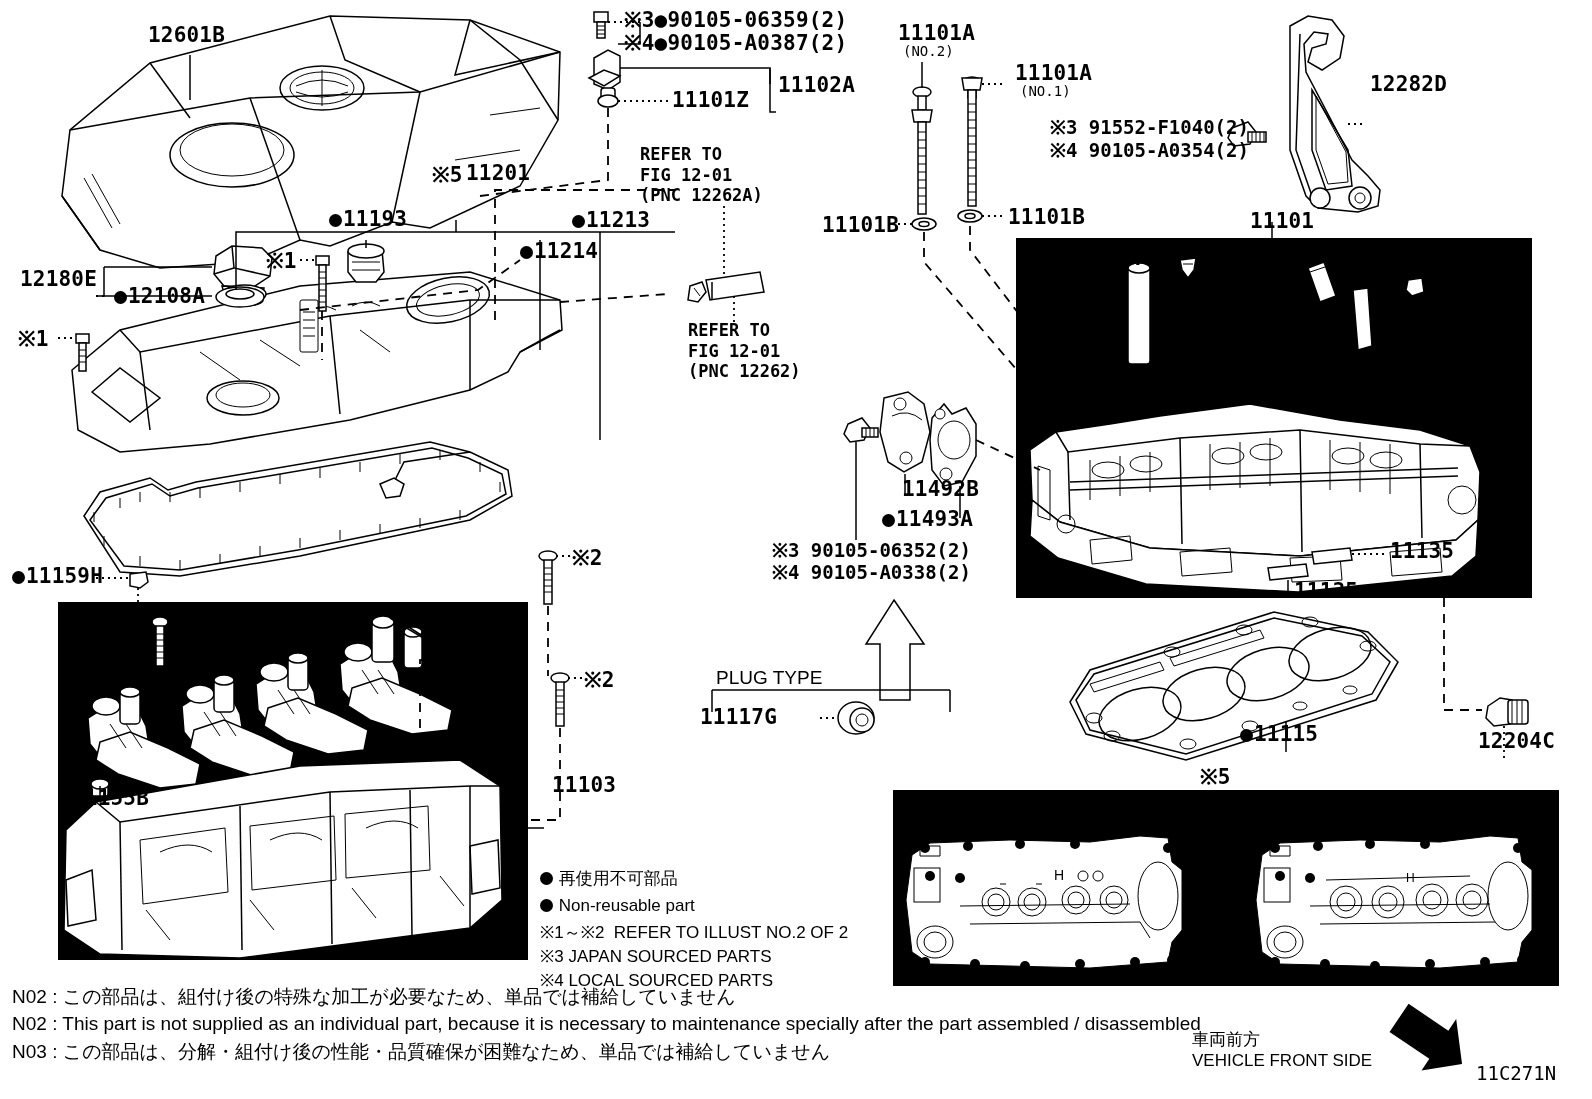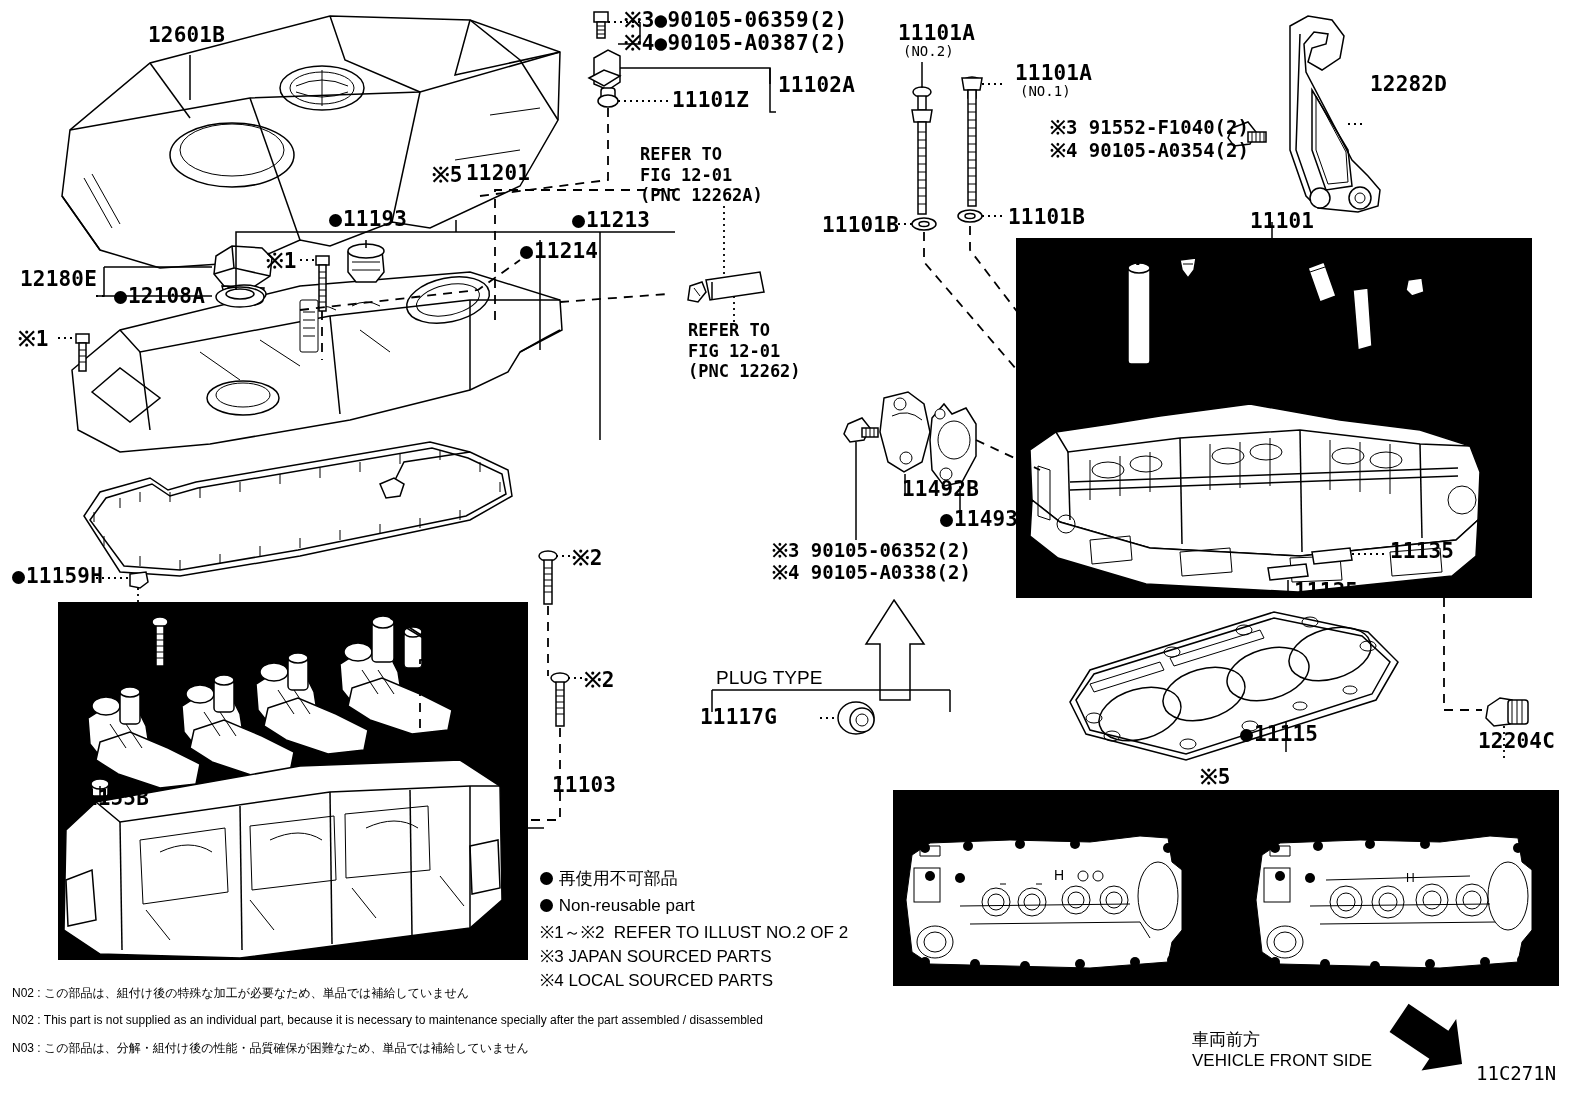--- a/index.html
+++ b/index.html
@@ -13,21 +13,21 @@
       font-weight:700;font-size:21px;letter-spacing:.2px;}
   .pn-sm{font-family:"DejaVu Sans Mono","Liberation Mono",monospace;
       font-weight:700;font-size:19px;}
   .sub{font-family:"DejaVu Sans Mono","Liberation Mono",monospace;
       font-weight:400;font-size:14px;}
   .refr{font-family:"DejaVu Sans Mono","Liberation Mono",monospace;
       font-weight:700;font-size:17px;line-height:1.22;}
   .no2{font-family:"DejaVu Sans Mono","Liberation Mono",monospace;
       font-weight:700;font-size:19px;}
   .legend{font-family:"Liberation Sans",sans-serif;font-size:17px;line-height:1.55;}
-  .foot{font-family:"Liberation Sans",sans-serif;font-size:12px;line-height:1.2;
+  .foot{font-family:"Liberation Sans",sans-serif;font-size:19px;line-height:1.2;
         white-space:nowrap;}
   .typehdr{font-family:"Liberation Sans",sans-serif;font-size:19px;}
   .vfs{font-family:"Liberation Sans",sans-serif;font-size:17px;line-height:1.3;}
   .figid{font-family:"DejaVu Sans Mono","Liberation Mono",monospace;font-size:19px;}
 
   .dot{display:inline-block;width:13px;height:13px;border-radius:50%;
        background:#000;vertical-align:-1px;margin-right:1px;}
   .boxsolid{position:absolute;border:1.6px solid #000;}
 
   svg{position:absolute;left:0;top:0;overflow:visible;}
@@ -613,21 +613,21 @@
 <div class="lbl pn" style="left:1250px;top:210px;">11101</div>
 <div class="lbl pn" style="left:1068px;top:247px;"><span class="dot"></span><span>11117E</span></div>
 <div class="lbl pn" style="left:1063px;top:296px;">N03</div>
 <div class="lbl pn" style="left:1218px;top:267px;"><span class="dot"></span><span>11126</span></div>
 <div class="lbl pn" style="left:1330px;top:246px;"><span class="dot"></span><span>11122</span></div>
 <div class="lbl pn" style="left:1440px;top:271px;"><span class="dot"></span><span>11115A</span></div>
 <div class="lbl pn" style="left:1390px;top:540px;">11135</div>
 <div class="lbl pn" style="left:1294px;top:580px;">11135</div>
 
 <div class="lbl pn" style="left:902px;top:478px;">11492B</div>
-<div class="lbl pn" style="left:940px;top:508px;text-align:center;"><span class="dot"></span><span>11493A</span></div>
+<div class="lbl pn" style="left:882px;top:508px;text-align:center;"><span class="dot"></span><span>11493A</span></div>
 <div class="lbl pn-sm" style="left:772px;top:540px;">※3 90105-06352(2)</div>
 <div class="lbl pn-sm" style="left:772px;top:562px;">※4 90105-A0338(2)</div>
 
 <div class="lbl typehdr" style="left:716px;top:668px;">PLUG TYPE</div>
 <div class="lbl pn" style="left:700px;top:706px;">11117G</div>
 
 <div class="lbl pn" style="left:1240px;top:723px;"><span class="dot"></span><span>11115</span></div>
 <div class="lbl pn" style="left:1478px;top:730px;">12204C</div>
 
 <div class="lbl legend" style="left:540px;top:866px;"><span class="dot"></span> <span>再使用不可部品</span></div>

